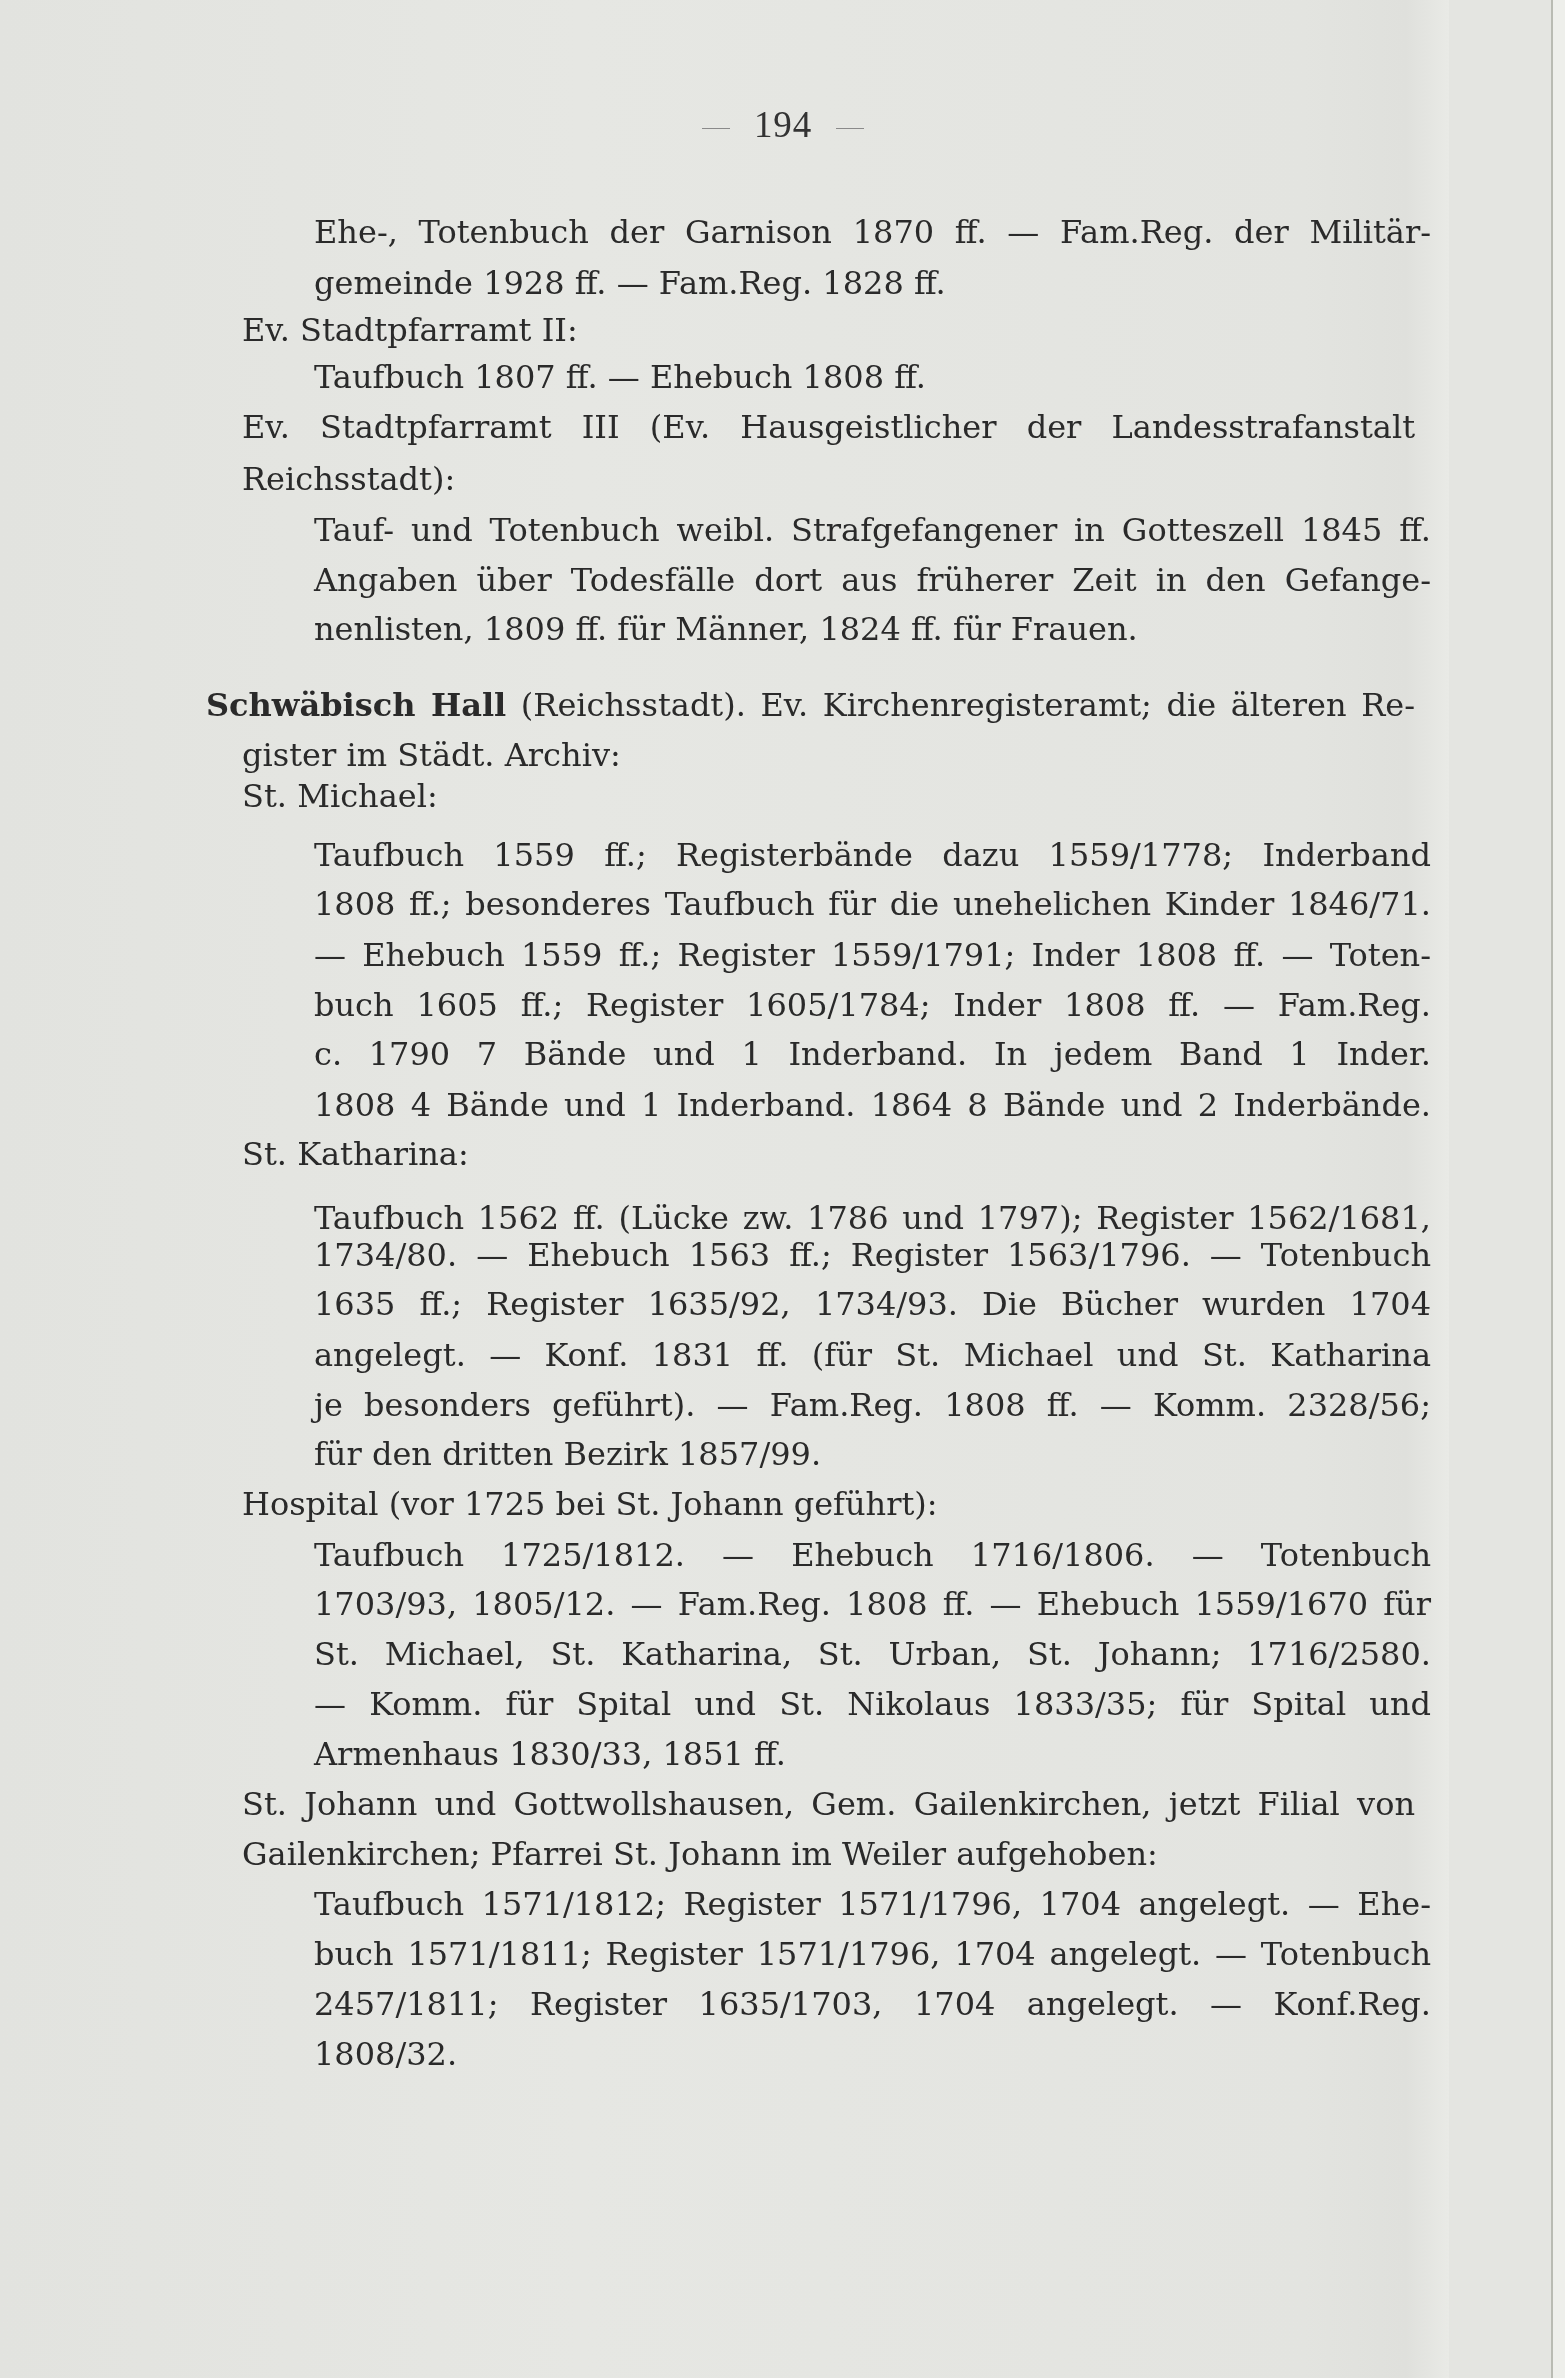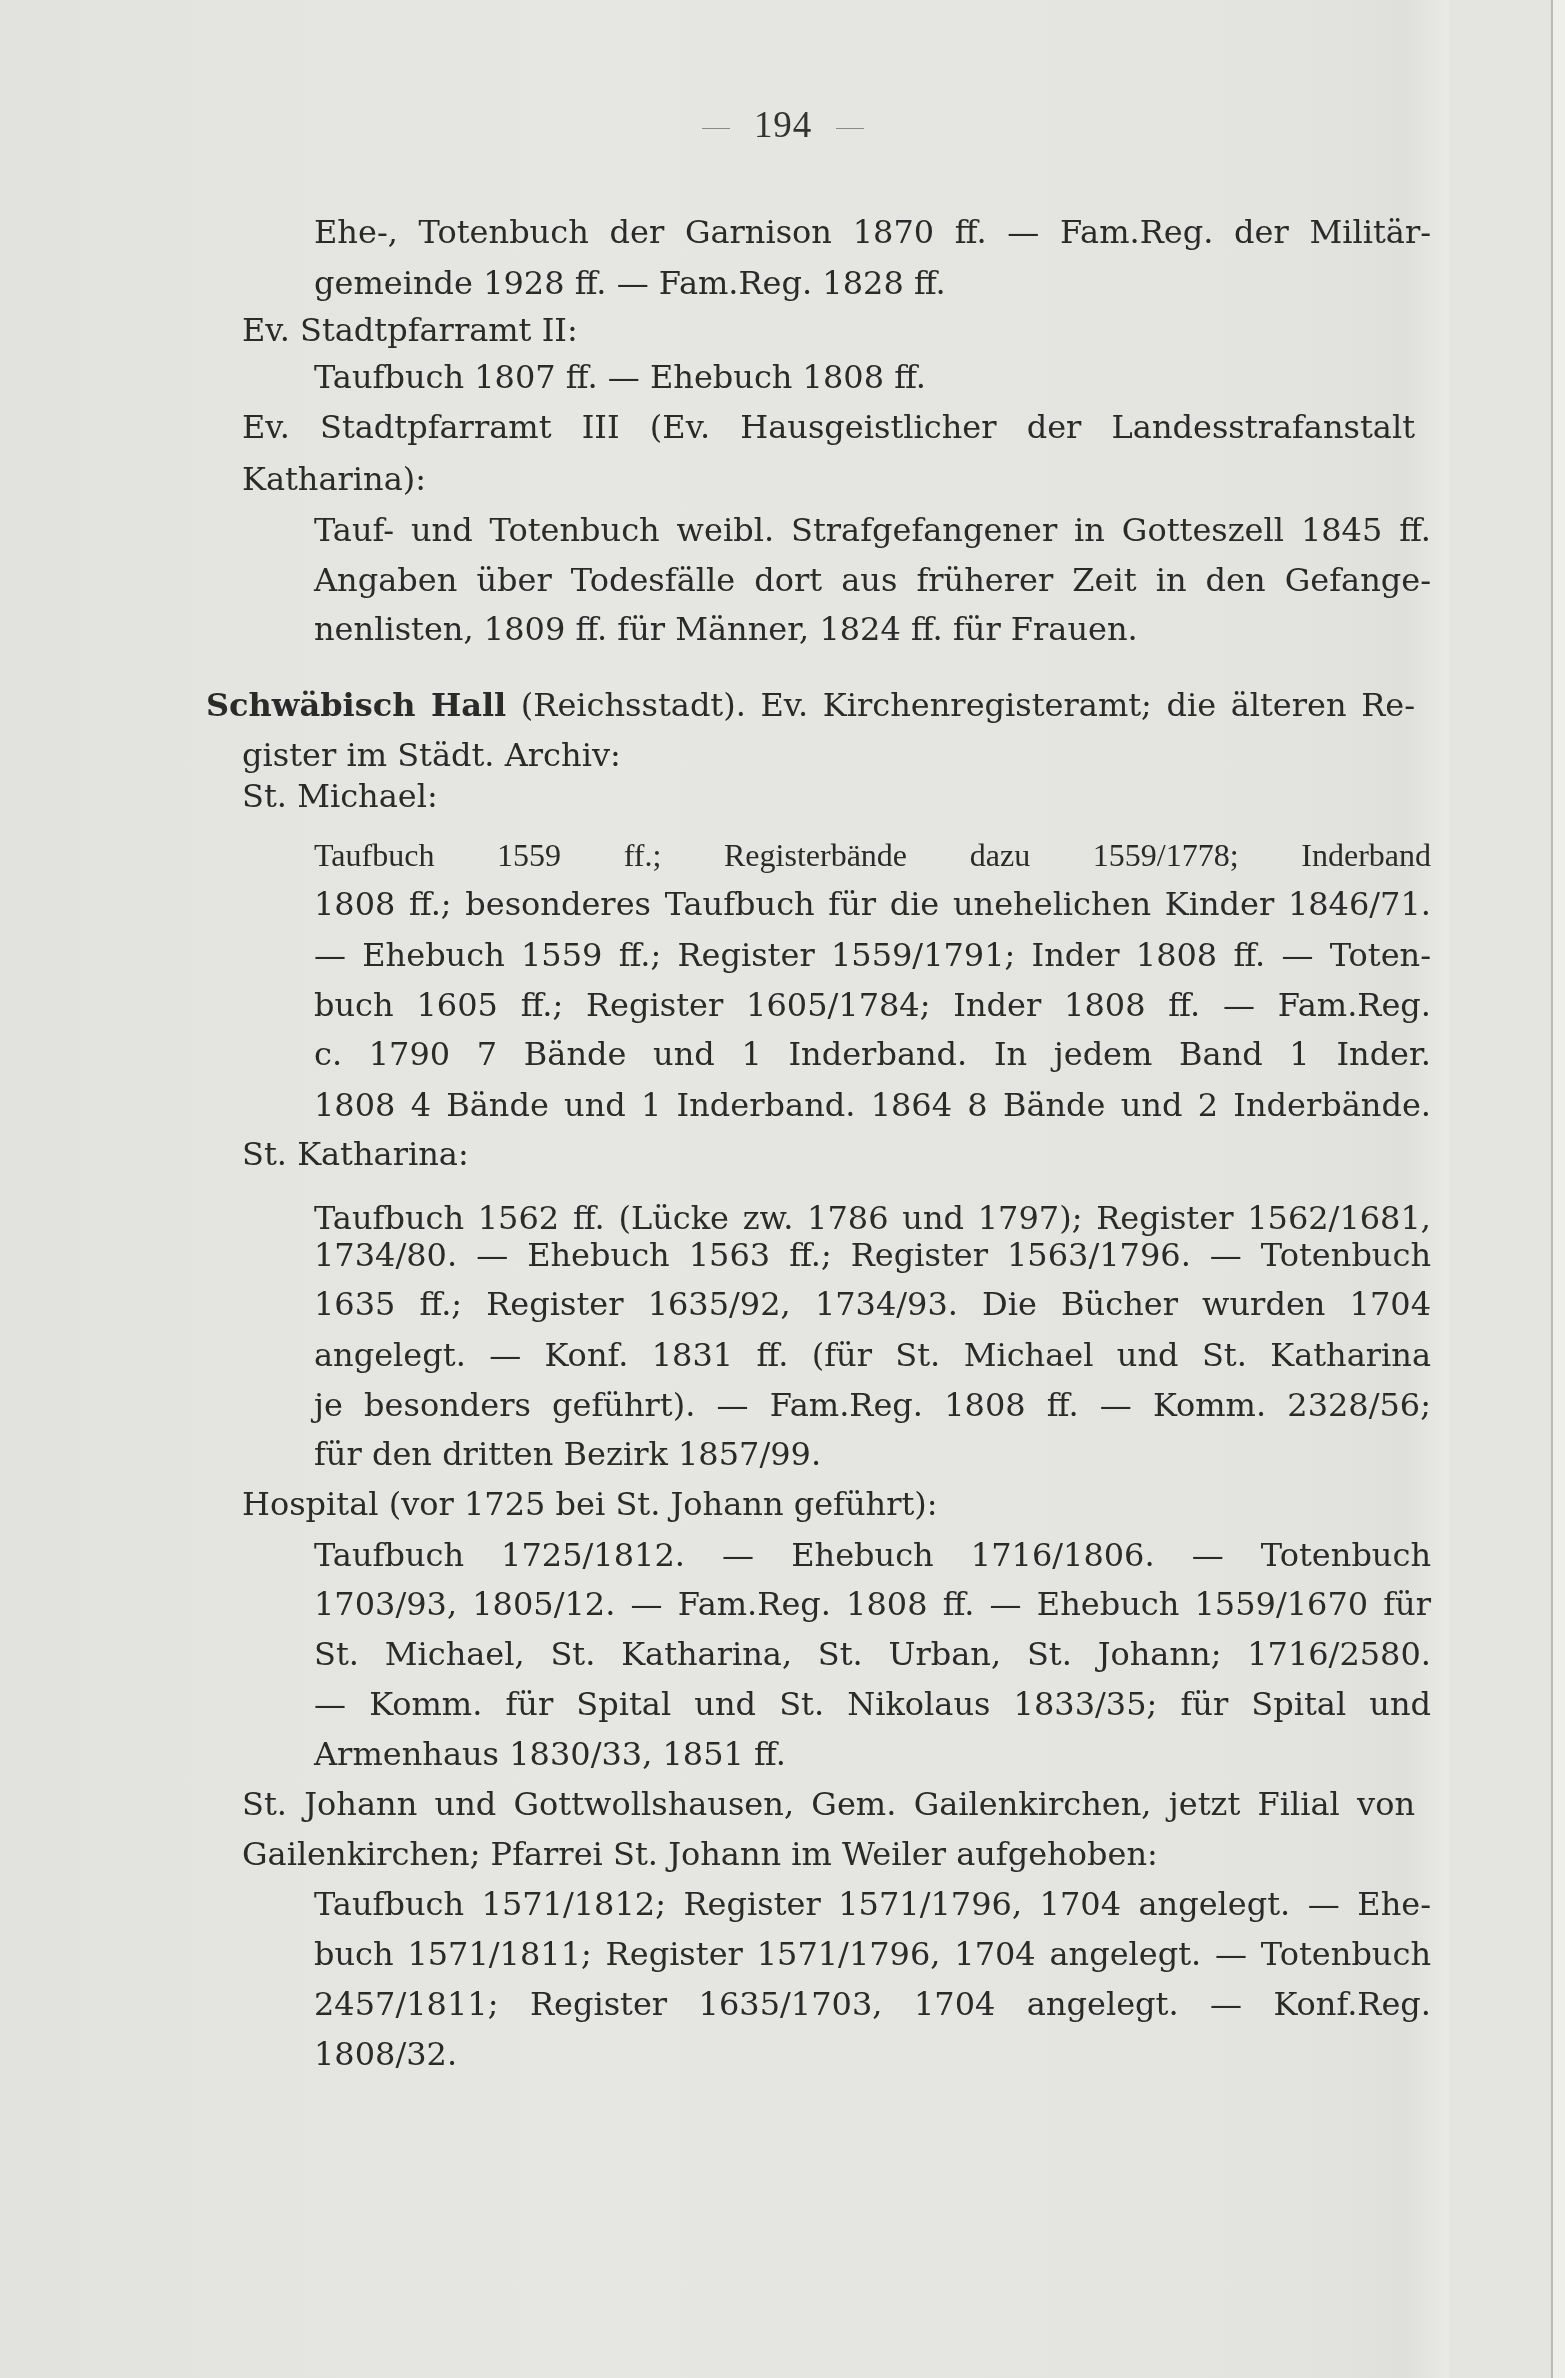--- a/index.html
+++ b/index.html
@@ -40,28 +40,28 @@
   <div class="page-num">
     <span class="dash"></span><span>194</span><span class="dash"></span>
   </div>
 
   <div id="body-text">
       <div class="line l2" style="top: 214px;">Ehe-, Totenbuch der Garnison 1870 ff. — Fam.Reg. der Militär-</div>
       <div class="line l2 last" style="top: 265px;">gemeinde 1928 ff. — Fam.Reg. 1828 ff.</div>
       <div class="line l1 last" style="top: 312px;">Ev. Stadtpfarramt II:</div>
       <div class="line l2 last" style="top: 359px;">Taufbuch 1807 ff. — Ehebuch 1808 ff.</div>
       <div class="line l1" style="top: 409px;">Ev. Stadtpfarramt III (Ev. Hausgeistlicher der Landesstrafanstalt</div>
-      <div class="line l1 last" style="top: 461px;">Katharina):</div>
+      <div class="line l1 last" style="top: 461px;">Reichsstadt):</div>
       <div class="line l2" style="top: 512px;">Tauf- und Totenbuch weibl. Strafgefangener in Gotteszell 1845 ff.</div>
       <div class="line l2" style="top: 562px;">Angaben über Todesfälle dort aus früherer Zeit in den Gefange-</div>
       <div class="line l2 last" style="top: 611px;">nenlisten, 1809 ff. für Männer, 1824 ff. für Frauen.</div>
       <div class="line l0" style="top: 687px; text-align-last: justify;"><span class="bold">Schwäbisch Hall</span><span> (Reichsstadt). Ev. Kirchenregisteramt; die älteren Re-</span></div>
       <div class="line l1 last" style="top: 737px;">gister im Städt. Archiv:</div>
       <div class="line l1 last" style="top: 778px;">St. Michael:</div>
-      <div class="line l2" style="top: 837px; font-family: Liberation Serif, serif;">Taufbuch 1559 ff.; Registerbände dazu 1559/1778; Inderband</div>
+      <div class="line l2" style="top: 837px;">Taufbuch 1559 ff.; Registerbände dazu 1559/1778; Inderband</div>
       <div class="line l2" style="top: 886px;">1808 ff.; besonderes Taufbuch für die unehelichen Kinder 1846/71.</div>
       <div class="line l2" style="top: 937px;">— Ehebuch 1559 ff.; Register 1559/1791; Inder 1808 ff. — Toten-</div>
       <div class="line l2" style="top: 987px;">buch 1605 ff.; Register 1605/1784; Inder 1808 ff. — Fam.Reg.</div>
       <div class="line l2" style="top: 1036px;">c. 1790 7 Bände und 1 Inderband. In jedem Band 1 Inder.</div>
       <div class="line l2" style="top: 1087px;">1808 4 Bände und 1 Inderband. 1864 8 Bände und 2 Inderbände.</div>
       <div class="line l1 last" style="top: 1136px;">St. Katharina:</div>
       <div class="line l2" style="top: 1200px;">Taufbuch 1562 ff. (Lücke zw. 1786 und 1797); Register 1562/1681,</div>
       <div class="line l2" style="top: 1237px;">1734/80. — Ehebuch 1563 ff.; Register 1563/1796. — Totenbuch</div>
       <div class="line l2" style="top: 1286px;">1635 ff.; Register 1635/92, 1734/93. Die Bücher wurden 1704</div>
       <div class="line l2" style="top: 1337px;">angelegt. — Konf. 1831 ff. (für St. Michael und St. Katharina</div>

